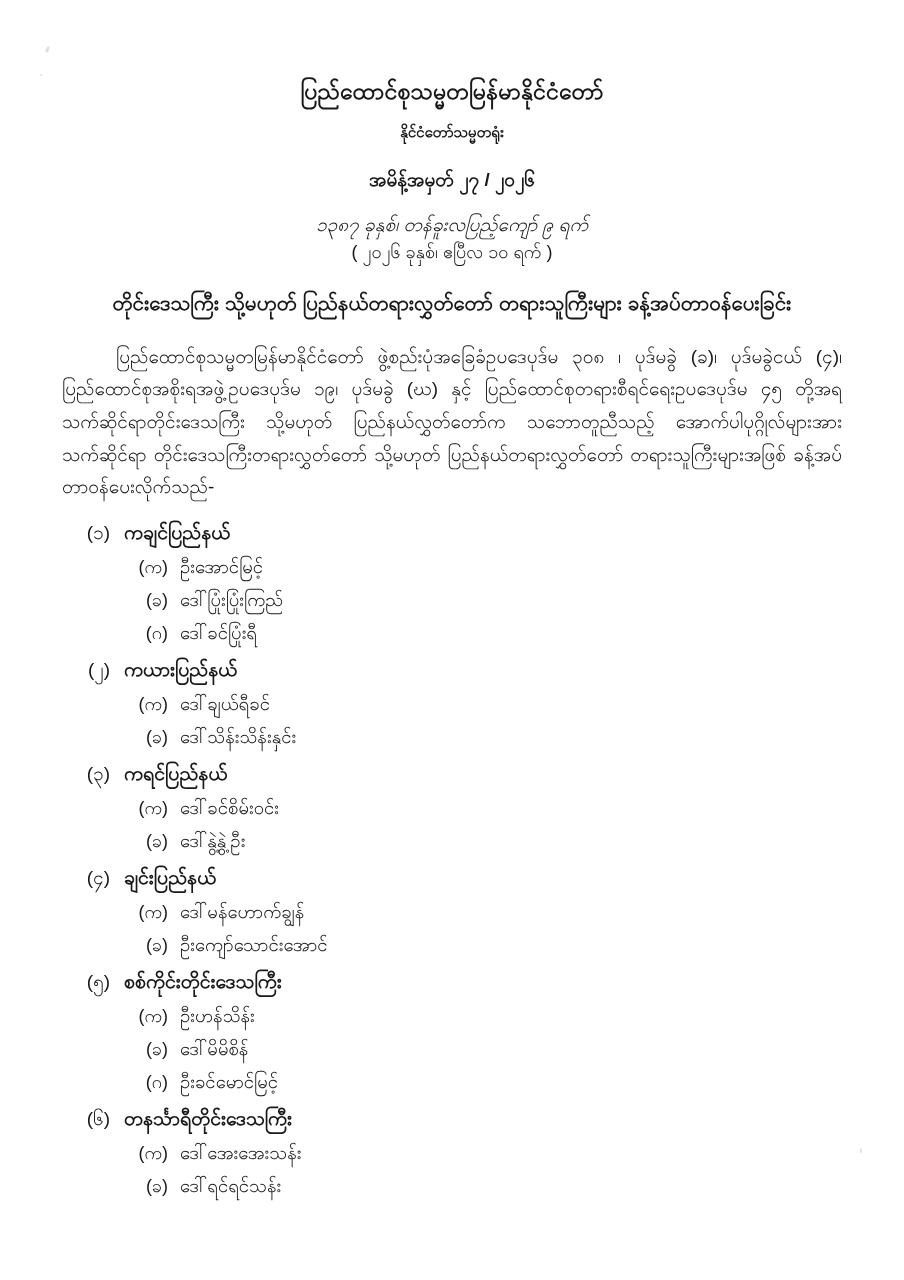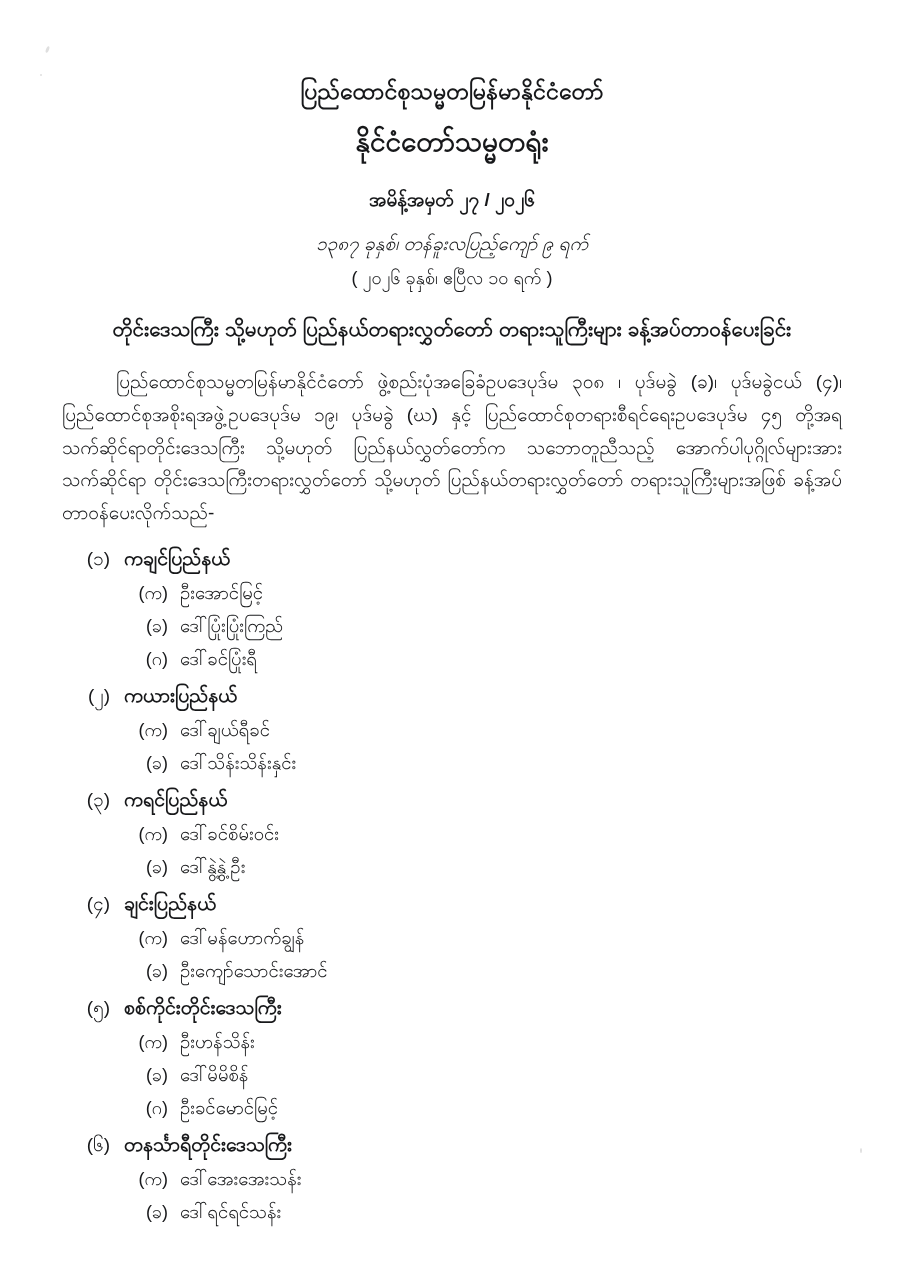--- a/index.html
+++ b/index.html
@@ -29,38 +29,38 @@
   .line {
     line-height: 1.5;
   }
   .t-head1 {
     font-size: 23px;
     font-weight: 600;
     letter-spacing: 0.2px;
     margin-top: 10px;
   }
   .t-head2 {
-    font-size: 28px;
+    font-size: 15px;
     font-weight: 600;
     margin-top: 12px;
   }
   .t-order {
     font-size: 19px;
     margin-top: 23px;
     font-weight: 700;
   }
   .t-date1 {
     font-size: 19px;
     margin-top: 16px;
     font-weight: 500;
     font-style: italic;
   }
   .t-date2 {
     font-size: 18px;
-    margin-top: 6px;
+    margin-top: 0;
     font-weight: 500;
   }
   .t-title {
     font-size: 20.5px;
     font-weight: 700;
     margin-top: 22px;
     letter-spacing: 0.1px;
   }
   .body-block {
     margin-top: 22px;

